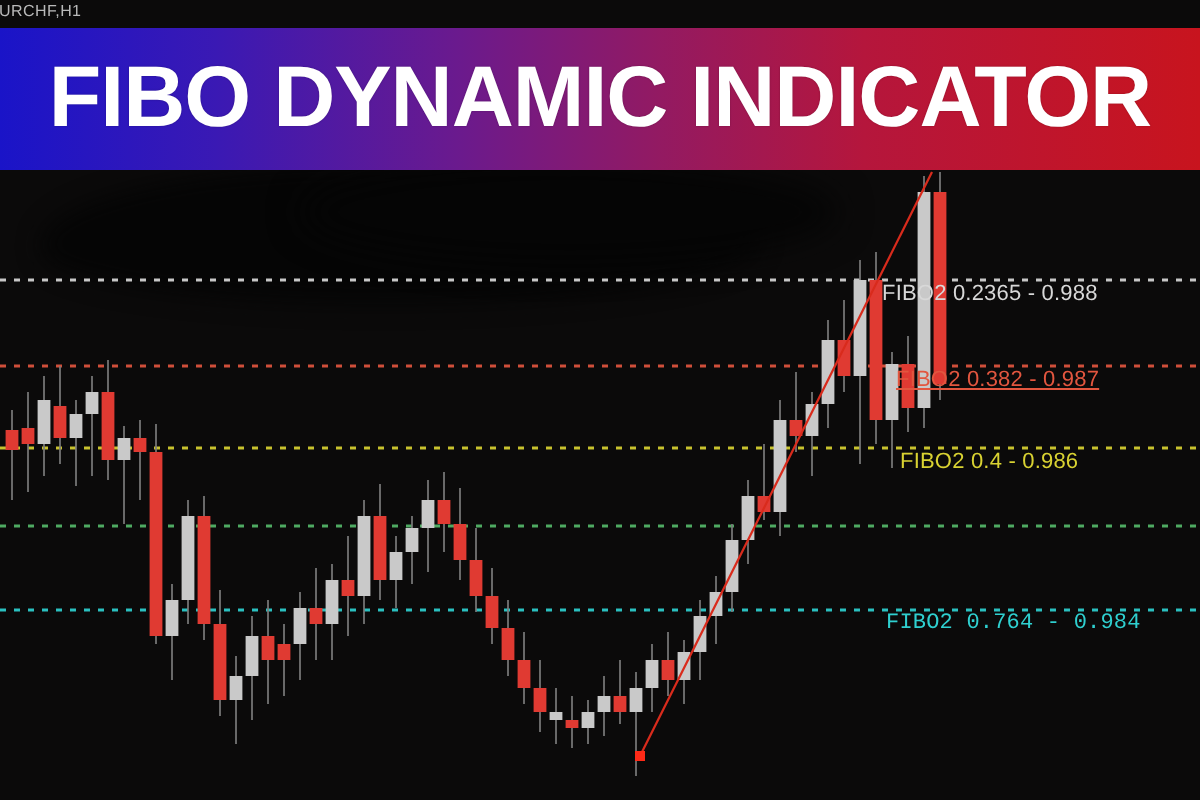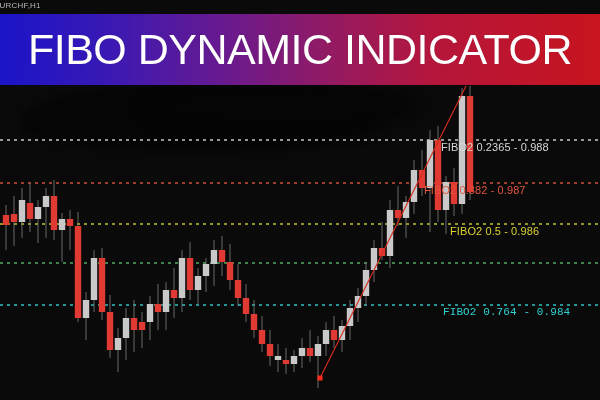--- a/index.html
+++ b/index.html
@@ -77,21 +77,21 @@
     background: linear-gradient(90deg, #1a14c8 0%, #3a19b4 18%, #6a1a8e 38%, #931a62 55%, #b5163c 72%, #c8141e 100%);
     display: flex;
     align-items: center;
     justify-content: center;
     z-index: 10;
     overflow: hidden;
   }
   .title-text {
     color: #ffffff;
     font-size: 43px;
-    font-weight: normal;
+    font-weight: bold;
     letter-spacing: -0.5px;
     line-height: 1;
     white-space: nowrap;
     text-shadow: 0 0 1px rgba(0,0,0,.25);
   }
 
   
   .fib-label {
     position: absolute;
     font-size: 11px;
@@ -355,17 +355,17 @@
       <rect x="317.5" y="375.5" width="5" height="5" fill="#ff2a17"></rect>
     </svg>
 
   <div class="symbol-label">EURCHF,H1</div>
 
   <div class="title-banner">
     <span class="title-text">FIBO DYNAMIC INDICATOR</span>
   </div>
 
   <div class="fib-label" id="fib-lbl-0" style="left: 441px; top: 141px; color: rgb(216, 216, 216);">FIBO2 0.2365 - 0.988</div>
-  <div class="fib-label" id="fib-lbl-1" style="left: 424px; top: 184px; color: rgb(226, 86, 63);">FIBO2 0.382 - 0.987</div>
-  <div class="fib-label" id="fib-lbl-2" style="left: 450px; top: 225px; color: rgb(217, 210, 50);">FIBO2 0.5 - 0.986</div>
+  <div class="fib-label" id="fib-lbl-1" style="left: 448px; top: 184px; color: rgb(226, 86, 63); text-decoration: underline;">FIBO2 0.382 - 0.987</div>
+  <div class="fib-label" id="fib-lbl-2" style="left: 450px; top: 225px; color: rgb(217, 210, 50);">FIBO2 0.4 - 0.986</div>
   <div class="fib-label" id="fib-lbl-4" style="left: 443px; top: 306px; color: rgb(47, 208, 208); font-family: Liberation Mono, monospace;">FIBO2 0.764 - 0.984</div>
 
 </div>
 
 </body></html>

